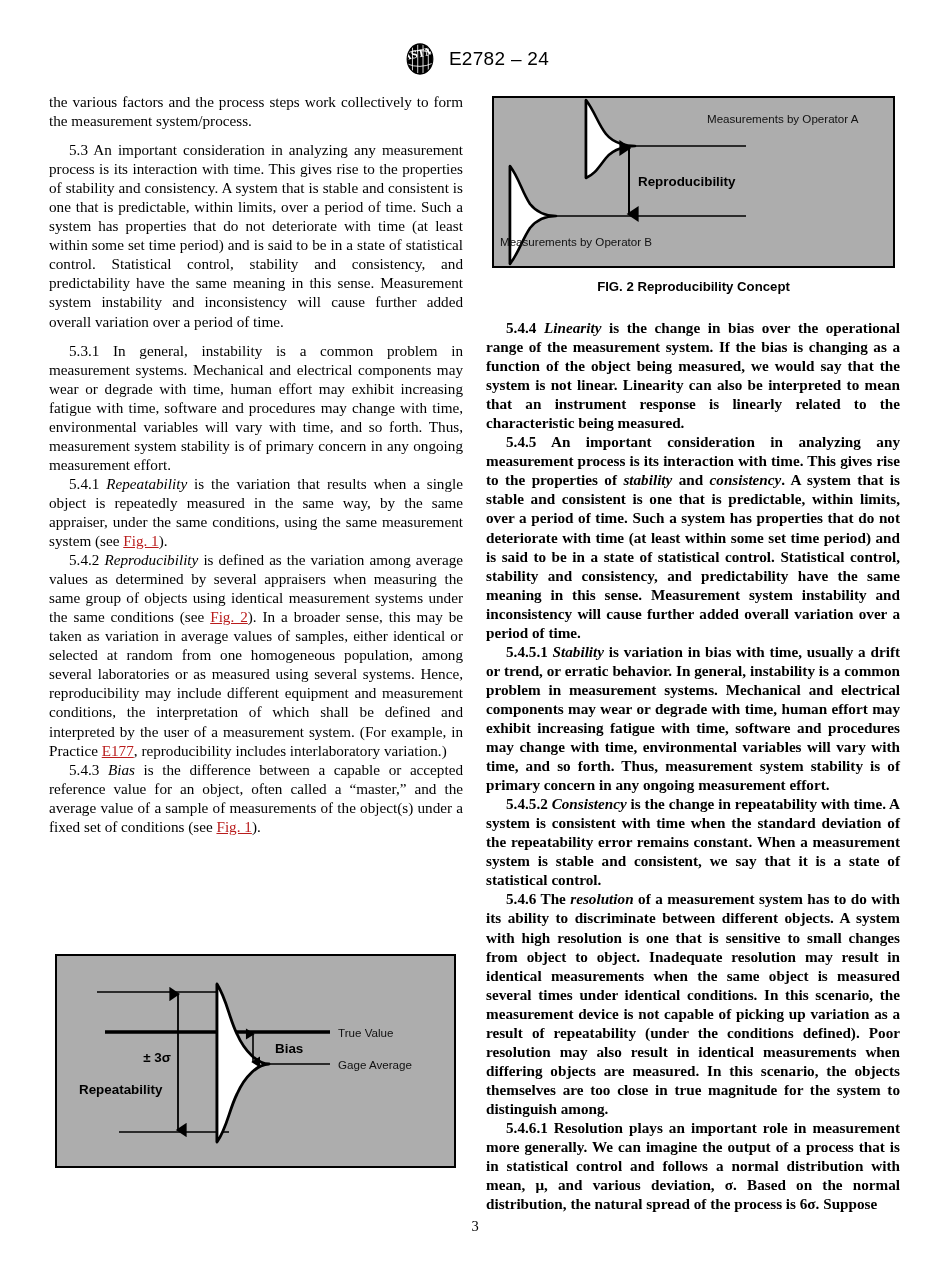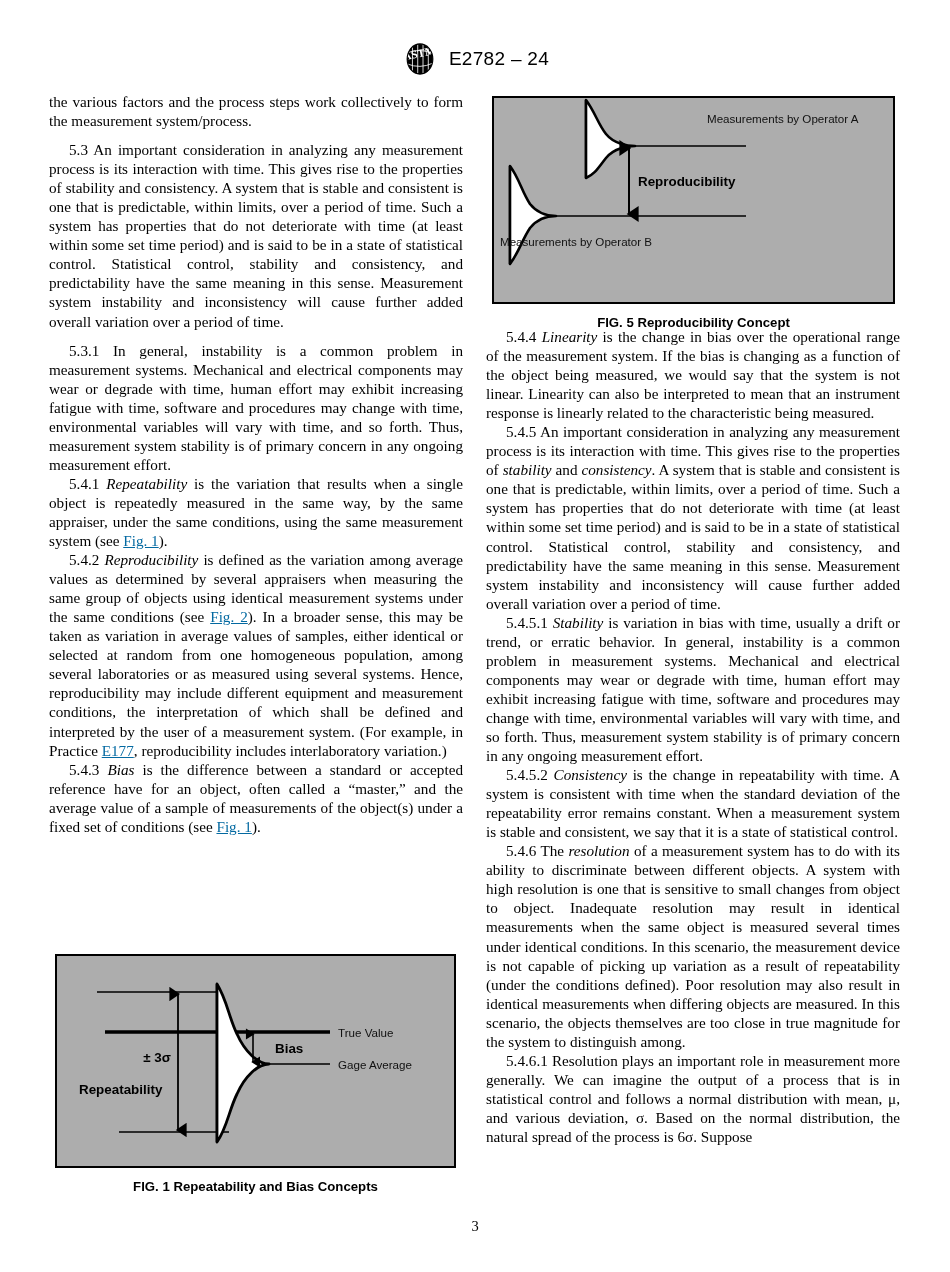--- a/index.html
+++ b/index.html
@@ -57,42 +57,42 @@
 
   p.para {
     margin: 0;
     text-indent: 20px;
   }
   p.para.noindent { text-indent: 0; }
   p.gap { margin-top: 10px; }
 
   .clause { white-space: nowrap; }
   .ital { font-style: italic; }
-  .lnk  { color: #0369a1; }
+  .lnk  { color: #b91c1c; }
 
   
   .figure { position: absolute; }
   .fig-frame {
     background: #ADADAD;
     border: 2px solid #000000;
     box-sizing: border-box;
     position: relative;
   }
   .fig-frame svg { display: block; }
   .fig-caption {
     font-family: "Liberation Sans", "DejaVu Sans", sans-serif;
     font-weight: bold;
     font-size: 13.2px;
     text-align: center;
     margin-top: 11px;
     white-space: nowrap;
   }
 
   #figure-2 { top: 96px; left: 492px; }
-  #figure-2 .fig-frame { width: 403px; height: 208px; text-decoration: underline; }
+  #figure-2 .fig-frame { width: 403px; height: 172px; text-decoration: underline; }
 
   #figure-1 { top: 954px; left: 55px; }
   #figure-1 .fig-frame { width: 401px; height: 214px; }
 
   .fig-label {
     font-family: "Liberation Sans", "DejaVu Sans", sans-serif;
     font-size: 11.6px;
     fill: #111111;
   }
   .fig-label-bold {
@@ -155,40 +155,40 @@
           <path d="M0,6 L4,0 L8,6 Z" fill="#000000"></path>
         </marker>
         <marker id="arrDn2" markerWidth="8" markerHeight="8" refX="4" refY="4.8" orient="auto">
           <path d="M0,0 L4,6 L8,0 Z" fill="#000000"></path>
         </marker>
       </defs>
       <line x1="135" y1="50" x2="135" y2="116" stroke="#000000" stroke-width="2" marker-start="url(#arrUp2)" marker-end="url(#arrDn2)"></line>
       <text class="fig-label-bold" x="144" y="88">Reproducibility</text>
     </svg>
   </div>
-  <div class="fig-caption">FIG. 5 Reproducibility Concept</div>
+  <div class="fig-caption">FIG. 2 Reproducibility Concept</div>
 </div>
 
 <div class="col col-left">
 
   <p class="para noindent"><span>the various factors and the process steps work collectively to form the measurement system/process.</span></p>
 
   <p class="para gap"><span class="clause">5.3</span><span> An important consideration in analyzing any measurement process is its interaction with time. This gives rise to the properties of stability and consistency. A system that is stable and consistent is one that is predictable, within limits, over a period of time. Such a system has properties that do not deteriorate with time (at least within some set time period) and is said to be in a state of statistical control. Statistical control, stability and consistency, and predictability have the same meaning in this sense. Measurement system instability and inconsistency will cause further added overall variation over a period of time.</span></p>
 
   <p class="para gap"><span class="clause">5.3.1</span><span> In general, instability is a common problem in measurement systems. Mechanical and electrical components may wear or degrade with time, human effort may exhibit increasing fatigue with time, software and procedures may change with time, environmental variables will vary with time, and so forth. Thus, measurement system stability is of primary concern in any ongoing measurement effort.</span></p>
 
 
   <p class="para"><span class="clause">5.4.1</span><span> </span><span class="ital">Repeatability</span><span> is the variation that results when a single object is repeatedly measured in the same way, by the same appraiser, under the same conditions, using the same measurement system (see </span><a class="lnk" href="#figure-1">Fig. 1</a><span>).</span></p>
 
   <p class="para"><span class="clause">5.4.2</span><span> </span><span class="ital">Reproducibility</span><span> is defined as the variation among average values as determined by several appraisers when measuring the same group of objects using identical measurement systems under the same conditions (see </span><a class="lnk" href="#figure-2">Fig. 2</a><span>). In a broader sense, this may be taken as variation in average values of samples, either identical or selected at random from one homogeneous population, among several laboratories or as measured using several systems. Hence, reproducibility may include different equipment and measurement conditions, the interpretation of which shall be defined and interpreted by the user of a measurement system. (For example, in Practice </span><a class="lnk" href="#">E177</a><span>, reproducibility includes interlaboratory variation.)</span></p>
 
-  <p class="para"><span class="clause">5.4.3</span><span> </span><span class="ital">Bias</span><span> is the difference between a standard or accepted reference have for an object, often called a “master,” and the average value of a sample of measurements of the object(s) under a fixed set of conditions (see </span><a class="lnk" href="#figure-1">Fig. 1</a><span>).</span></p>
-</div>
-
-<div class="col col-right" style="top:327px;">
+  <p class="para"><span class="clause">5.4.3</span><span> </span><span class="ital">Bias</span><span> is the difference between a capable or accepted reference value for an object, often called a “master,” and the average value of a sample of measurements of the object(s) under a fixed set of conditions (see </span><a class="lnk" href="#figure-1">Fig. 1</a><span>).</span></p>
+</div>
+
+<div class="col col-right" style="top:318px;font-weight:bold;">
 
   <p class="para"><span class="clause">5.4.4</span><span> </span><span class="ital">Linearity</span><span> is the change in bias over the operational range of the measurement system. If the bias is changing as a function of the object being measured, we would say that the system is not linear. Linearity can also be interpreted to mean that an instrument response is linearly related to the characteristic being measured.</span></p>
 
   <p class="para"><span class="clause">5.4.5</span><span> An important consideration in analyzing any measurement process is its interaction with time. This gives rise to the properties of </span><span class="ital">stability</span><span> and </span><span class="ital">consistency</span><span>. A system that is stable and consistent is one that is predictable, within limits, over a period of time. Such a system has properties that do not deteriorate with time (at least within some set time period) and is said to be in a state of statistical control. Statistical control, stability and consistency, and predictability have the same meaning in this sense. Measurement system instability and inconsistency will cause further added overall variation over a period of time.</span></p>
 
   <p class="para"><span class="clause">5.4.5.1</span><span> </span><span class="ital">Stability</span><span> is variation in bias with time, usually a drift or trend, or erratic behavior. In general, instability is a common problem in measurement systems. Mechanical and electrical components may wear or degrade with time, human effort may exhibit increasing fatigue with time, software and procedures may change with time, environmental variables will vary with time, and so forth. Thus, measurement system stability is of primary concern in any ongoing measurement effort.</span></p>
 
   <p class="para"><span class="clause">5.4.5.2</span><span> </span><span class="ital">Consistency</span><span> is the change in repeatability with time. A system is consistent with time when the standard deviation of the repeatability error remains constant. When a measurement system is stable and consistent, we say that it is a state of statistical control.</span></p>
 
   <p class="para"><span class="clause">5.4.6</span><span> The </span><span class="ital">resolution</span><span> of a measurement system has to do with its ability to discriminate between different objects. A system with high resolution is one that is sensitive to small changes from object to object. Inadequate resolution may result in identical measurements when the same object is measured several times under identical conditions. In this scenario, the measurement device is not capable of picking up variation as a result of repeatability (under the conditions defined). Poor resolution may also result in identical measurements when differing objects are measured. In this scenario, the objects themselves are too close in true magnitude for the system to distinguish among.</span></p>
@@ -230,16 +230,15 @@
       <line x1="160" y1="108" x2="273" y2="108" stroke="#000000" stroke-width="1.4"></line>
       <text class="fig-label" x="281" y="113">Gage Average</text>
 
       <path d="M160,28 C170,44 172,62 180,78 C188,96 201,108 212,108
                C201,108 188,120 180,138 C172,154 170,172 160,186 Z" fill="#ffffff" stroke="#000000" stroke-width="2.8" stroke-linejoin="round"></path>
 
       <line x1="196" y1="78" x2="196" y2="106" stroke="#000000" stroke-width="1.6" marker-start="url(#arrUpS)" marker-end="url(#arrDnS)"></line>
       <text class="fig-label-bold" x="218" y="97">Bias</text>
     </svg>
   </div>
-  <div class="fig-caption">FIG. 1 Repeatability and Bias Concepts</div>
 </div>
 
 <div class="page-number">3</div>
 
 </body></html>

